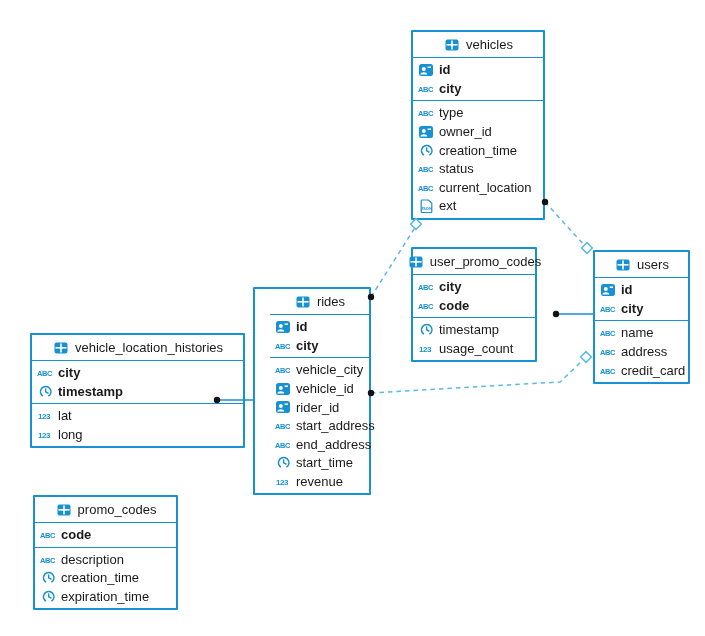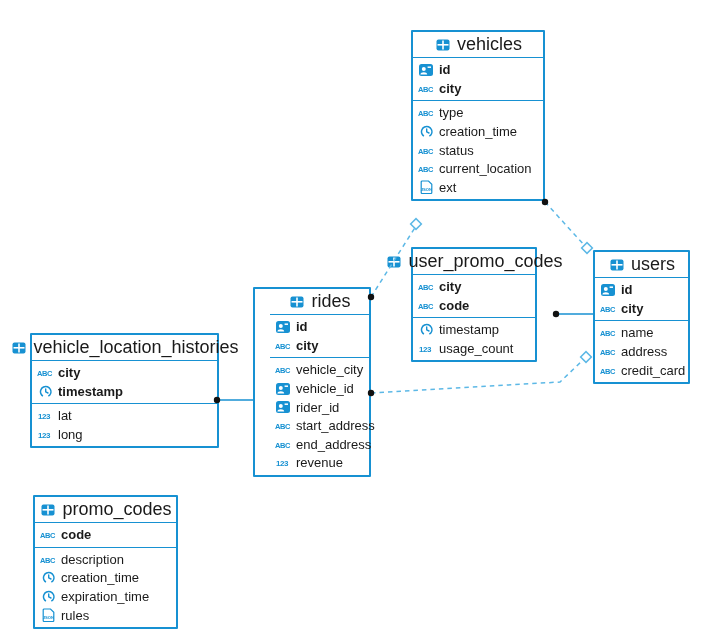--- a/index.html
+++ b/index.html
@@ -8,21 +8,21 @@
     font-family:"Liberation Sans",sans-serif;overflow:hidden;
     --blue:#1791d2;--text:#1a1a1a;
   }
   .table{
     position:absolute;background:#ffffff;border:2px solid var(--blue);
     box-sizing:border-box;border-radius:1px;z-index:2;
   }
   .thead{
     display:flex;align-items:center;justify-content:center;gap:5px;
     height:25px;border-bottom:1px solid var(--blue);
-    font-size:18px;font-weight:400;color:var(--text);
+    font-size:13px;font-weight:400;color:var(--text);
   }
   .section{padding:2.5px 0;}
   .section.keys{border-bottom:1px solid var(--blue);}
   .crow{
     display:flex;align-items:center;gap:4px;height:18.6px;
     padding:0 4px;font-size:13px;color:var(--text);white-space:nowrap;
   }
   .crow.key{font-weight:700;}
   .icn{width:18px;min-width:18px;display:flex;align-items:center;justify-content:center;}
   #rel-layer{position:absolute;left:0;top:0;z-index:5;pointer-events:none;}
@@ -82,20 +82,31 @@
         <div class="crow">
           <span class="icn">
             <svg width="16" height="9" viewBox="0 0 16 9">
               <text x="0" y="7.5" font-family="Liberation Sans,sans-serif" font-size="7.5" font-weight="bold" letter-spacing="-0.4" fill="#1791d2">ABC</text>
             </svg>
           </span>
           <span>type</span>
         </div>
         <div class="crow">
           <span class="icn">
+            <svg width="14" height="12" viewBox="0 0 14 12">
+              <rect x="0" y="0" width="14" height="12" rx="2.5" fill="#1791d2"></rect>
+              <line x1="8.6" y1="3.2" x2="12" y2="3.2" stroke="#fff" stroke-width="1.5"></line>
+              <circle cx="4.8" cy="5" r="2" fill="#fff"></circle>
+              <path d="M1.4 10.6 C1.4 7.6 8.2 7.6 8.2 10.6 Z" fill="#fff"></path>
+            </svg>
+          </span>
+          <span>owner_id</span>
+        </div>
+        <div class="crow">
+          <span class="icn">
             <svg width="13" height="13" viewBox="0 0 13 13">
               <circle cx="6.7" cy="6.7" r="5.2" fill="none" stroke="#1791d2" stroke-width="1.5" stroke-dasharray="27 5.6" stroke-dashoffset="-13" transform="rotate(-25 6.7 6.7)"></circle>
               <path d="M6.7 4 L6.7 6.9 L9 8" fill="none" stroke="#1791d2" stroke-width="1.4" stroke-linecap="round"></path>
             </svg>
           </span>
           <span>creation_time</span>
         </div>
         <div class="crow">
           <span class="icn">
             <svg width="16" height="9" viewBox="0 0 16 9">
@@ -305,29 +316,38 @@
         <div class="crow">
           <span class="icn">
             <svg width="16" height="9" viewBox="0 0 16 9">
               <text x="0" y="7.5" font-family="Liberation Sans,sans-serif" font-size="7.5" font-weight="bold" letter-spacing="-0.4" fill="#1791d2">ABC</text>
             </svg>
           </span>
           <span>end_address</span>
         </div>
         <div class="crow">
           <span class="icn">
+            <svg width="13" height="13" viewBox="0 0 13 13">
+              <circle cx="6.7" cy="6.7" r="5.2" fill="none" stroke="#1791d2" stroke-width="1.5" stroke-dasharray="27 5.6" stroke-dashoffset="-13" transform="rotate(-25 6.7 6.7)"></circle>
+              <path d="M6.7 4 L6.7 6.9 L9 8" fill="none" stroke="#1791d2" stroke-width="1.4" stroke-linecap="round"></path>
+            </svg>
+          </span>
+          <span>start_time</span>
+        </div>
+        <div class="crow">
+          <span class="icn">
             <svg width="15" height="9" viewBox="0 0 15 9">
               <text x="0" y="7.5" font-family="Liberation Sans,sans-serif" font-size="8" font-weight="bold" letter-spacing="-0.4" fill="#1791d2">123</text>
             </svg>
           </span>
           <span>revenue</span>
         </div>
       </div>
     </div>
-    <div class="table" style="left: 30px; top: 333px; width: 189px;">
+    <div class="table" style="left: 30px; top: 333px; width: 215px;">
       <div class="thead">
         <span class="icn">
           <svg width="14" height="12" viewBox="0 0 14 12">
             <rect x="0.5" y="0.5" width="13" height="11" rx="2" fill="#1791d2"></rect>
             <line x1="1.5" y1="5.8" x2="12.5" y2="5.8" stroke="#fff" stroke-width="1.6"></line>
             <line x1="7" y1="1.5" x2="7" y2="10.5" stroke="#fff" stroke-width="1.6"></line>
           </svg>
         </span>
         <span>vehicle_location_histories</span>
       </div>
@@ -409,25 +429,16 @@
           <span>creation_time</span>
         </div>
         <div class="crow">
           <span class="icn">
             <svg width="13" height="13" viewBox="0 0 13 13">
               <circle cx="6.7" cy="6.7" r="5.2" fill="none" stroke="#1791d2" stroke-width="1.5" stroke-dasharray="27 5.6" stroke-dashoffset="-13" transform="rotate(-25 6.7 6.7)"></circle>
               <path d="M6.7 4 L6.7 6.9 L9 8" fill="none" stroke="#1791d2" stroke-width="1.4" stroke-linecap="round"></path>
             </svg>
           </span>
           <span>expiration_time</span>
-        </div>
-        <div class="crow">
-          <span class="icn">
-            <svg width="13" height="14" viewBox="0 0 13 14">
-              <path d="M2.2 1 h6.3 l3.3 3.2 v8.3 a1 1 0 0 1 -1 1 h-8.6 a1 1 0 0 1 -1 -1 v-10.5 a1 1 0 0 1 1 -1 z" fill="none" stroke="#1791d2" stroke-width="1.2"></path>
-              <text x="6.4" y="11.4" text-anchor="middle" font-family="Liberation Sans,sans-serif" font-size="4.2" font-weight="bold" fill="#1791d2">JSON</text>
-            </svg>
-          </span>
-          <span>rules</span>
         </div>
       </div>
     </div>
   </div>
 
 </body></html>

